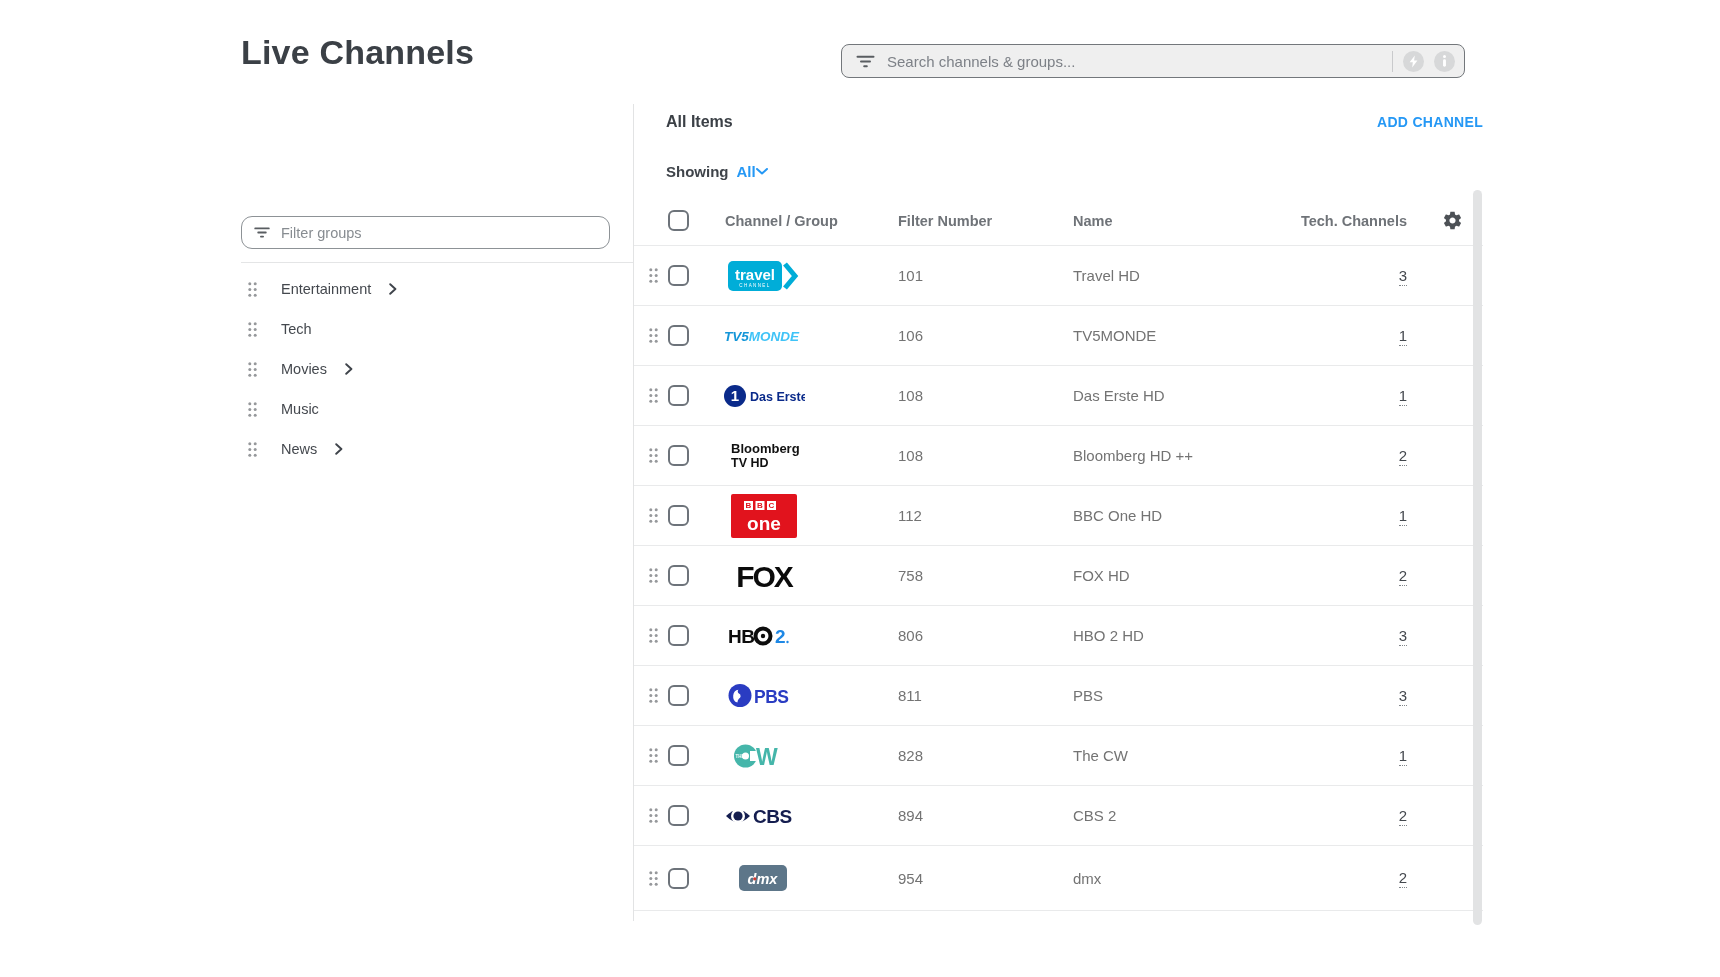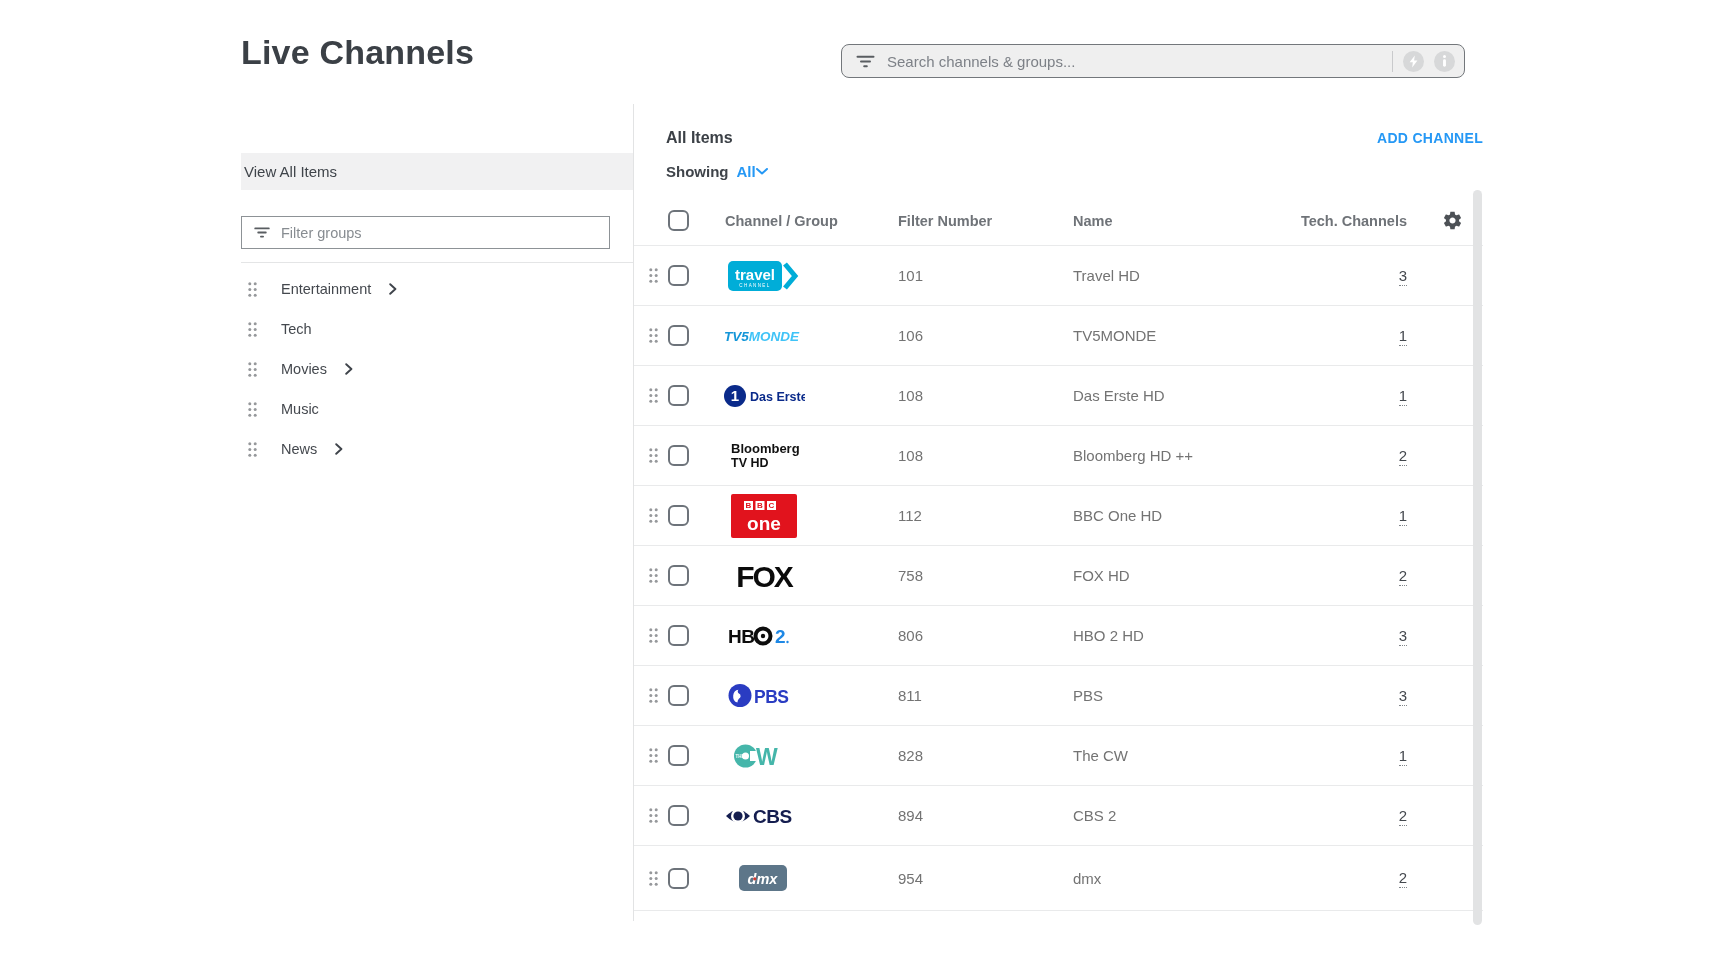--- a/index.html
+++ b/index.html
@@ -19,36 +19,36 @@
   .circle-btn { width:21px; height:21px; border-radius:50%; background:#d7d8d9; display:flex; align-items:center; justify-content:center; flex:0 0 auto; cursor:pointer; }
 
   
   .sidebar-header { position:absolute; left:241px; top:104px; width:369px; height:36px; display:flex; align-items:center; }
   .groups-icon-wrap { width:32px; height:32px; border-radius:7px; background:#f0f1f2; display:flex; align-items:center; justify-content:center; margin-right:12px; color:var(--accent,#2598f5); }
   .panel-title { font-size:16px; font-weight:bold; color:#3b4046; }
   .text-action { margin-left:auto; font-size:14px; font-weight:bold; color:var(--accent,#2598f5); letter-spacing:.3px; cursor:pointer; text-decoration:none; }
 
   .view-all { position:absolute; left:241px; top:153px; width:392px; height:37px; background:#f1f1f2; display:flex; align-items:center; padding-left:3px; font-size:15px; color:#3f444a; cursor:pointer; }
 
-  .filter-box { position:absolute; left:241px; top:216px; width:369px; height:33px; background:#fff; border:1.5px solid #8d9296; border-radius:0; display:flex; align-items:center; padding:0 10px 0 12px; gap:9px; }
+  .filter-box { position:absolute; left:241px; top:216px; width:369px; height:33px; background:#fff; border:1.5px solid #8d9296; border-radius:11px; display:flex; align-items:center; padding:0 10px 0 12px; gap:9px; }
   .filter-box input { flex:1; border:none; outline:none; background:transparent; font-size:14.5px; color:#3f444a; font-family:inherit; }
   .filter-box input::placeholder { color:#878c91; }
 
   .sidebar-rule { position:absolute; left:241px; top:262px; width:392px; height:1px; background:#e4e5e6; }
 
   .group-list { position:absolute; left:241px; top:263px; width:392px; margin:0; padding:6px 0 0 0; list-style:none; }
   .group-item { height:40px; display:flex; align-items:center; cursor:pointer; }
   .group-item .drag { margin-left:6px; margin-right:23px; display:flex; }
   .group-label { font-size:14.5px; color:#44484e; }
   .group-chevron { margin-left:18px; display:flex; }
 
   .v-divider { position:absolute; left:633px; top:104px; width:1px; height:817px; background:#e2e3e4; }
 
   
-  .main-header { position:absolute; left:666px; top:120px; width:817px; height:36px; display:flex; align-items:center; }
+  .main-header { position:absolute; left:666px; top:104px; width:817px; height:36px; display:flex; align-items:center; }
   .showing-row { position:absolute; left:666px; top:158px; height:26px; display:flex; align-items:center; gap:8px; font-size:15px; font-weight:bold; }
   .showing-label { color:#3f444a; }
   .showing-value { color:var(--accent,#2598f5); display:flex; align-items:center; cursor:pointer;text-align:right; }
 
   .table { position:absolute; left:634px; top:196px; width:849px; }
   .t-row { display:grid; grid-template-columns:20px 36px 194px 175px 1fr 120px 43px; align-items:center;
     padding-left:14px; padding-right:20px; border-bottom:1px solid #e9eaeb; height:60px; }
   .t-row.header { height:50px; }
   #table-body .t-row:last-child { height:65px; }
   .th { font-size:14.5px; font-weight:bold; color:#6f7378; }
@@ -91,21 +91,20 @@
       <span style="display:flex;">
         <svg width="5" height="12" viewBox="0 0 5 12">
             <circle cx="2.5" cy="1.6" r="1.5" fill="#fff"></circle>
             <rect x="1.05" y="4.3" width="2.9" height="7.4" rx="1.4" fill="#fff"></rect>
           </svg>
       </span>
     </span>
   </div>
 
 
-  <div class="view-all">View All Items</div>
 
   <div class="filter-box">
     <span style="display:flex;">
       <svg width="16" height="11" viewBox="0 0 16 11" fill="none" stroke="#595d61" stroke-width="1.8" stroke-linecap="round">
         <line x1="1.2" y1="1.4" x2="14.8" y2="1.4"></line>
           <line x1="4.2" y1="5.5" x2="11.8" y2="5.5"></line>
           <line x1="6.9" y1="9.6" x2="9.1" y2="9.6"></line>
       </svg>
     </span>
     <input type="text" placeholder="Filter groups" style="">

